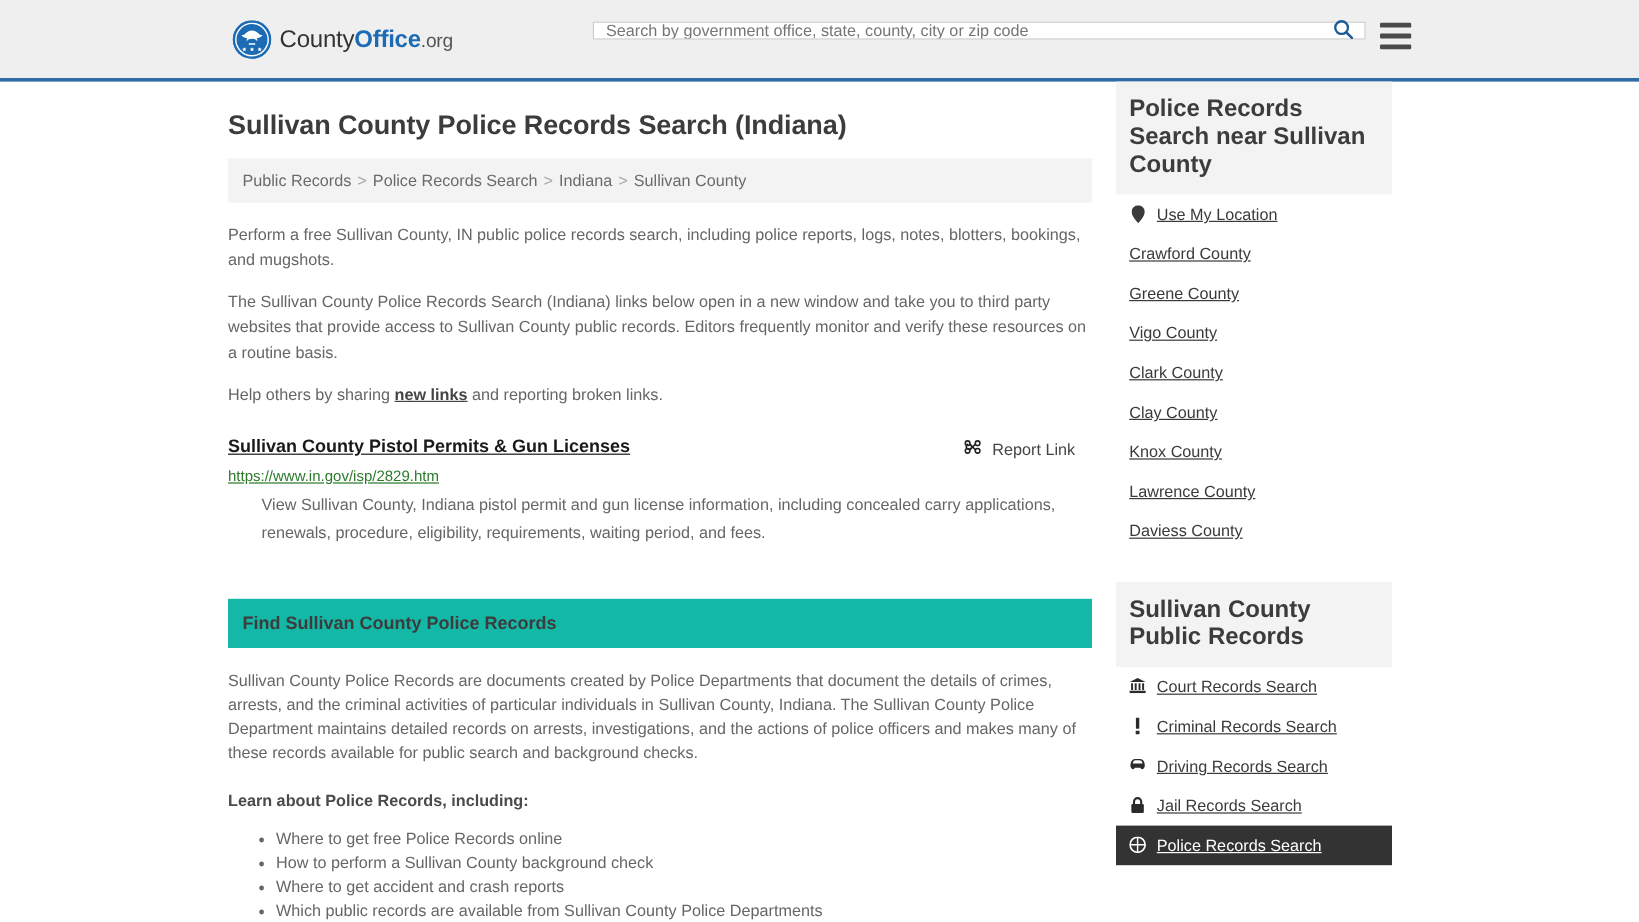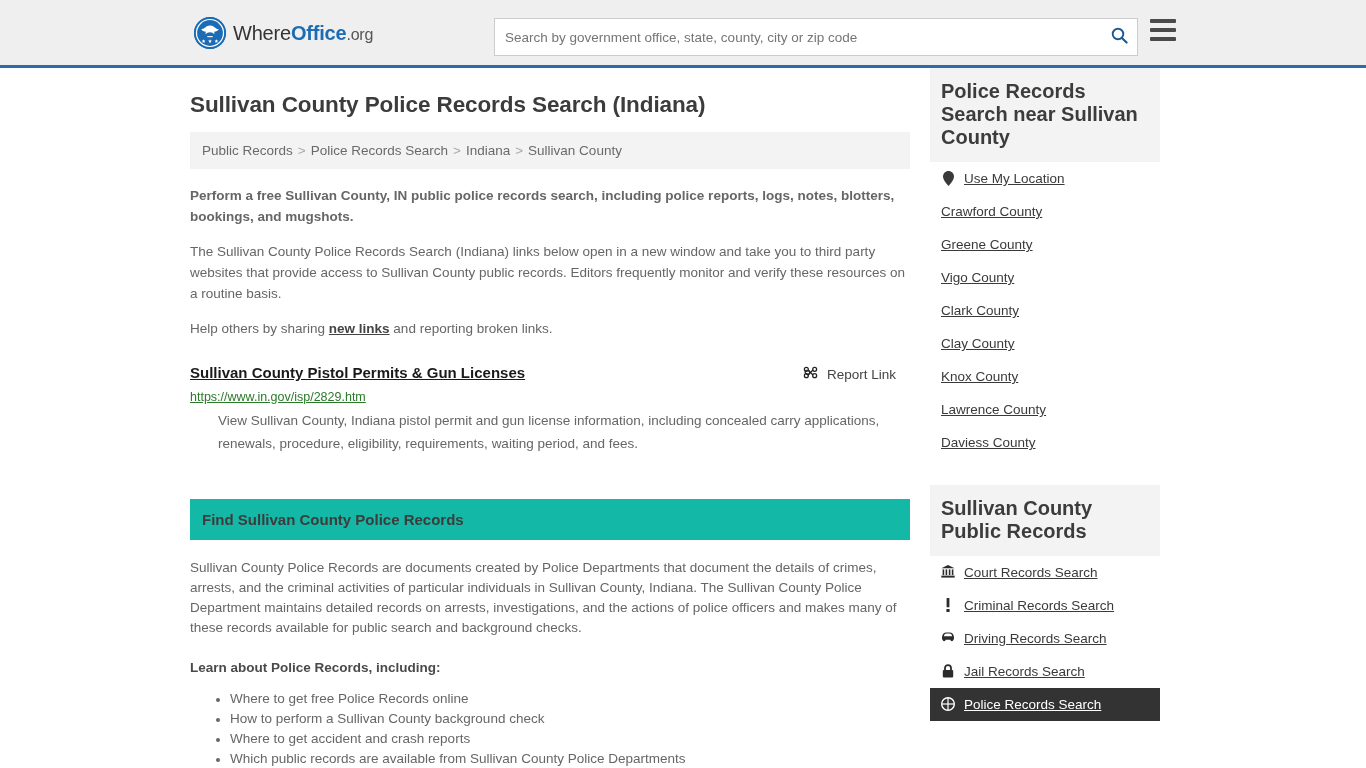--- a/index.html
+++ b/index.html
@@ -45,21 +45,21 @@
     color: #333333;
     font-family: "Liberation Sans", sans-serif;
   }
   .brand-text .b-bold { color: #1c6cb5; font-weight: bold; }
   .brand-text .b-one  { color: #333; font-weight: normal; }
   .brand-text .b-org  { color: #555; font-size: 16px; }
 
   .search-wrap {
     position: absolute;
     left: 494px; top: 18px;
-    width: 644px; height: 38px;
+    width: 644px; height: 15px;
     background: #ffffff;
     border: 1px solid #cccccc;
     display: flex;
     align-items: center;
   }
   .search-input {
     flex: 1 1 auto;
     height: 100%;
     border: 0;
     outline: none;
@@ -126,21 +126,21 @@
     text-decoration: none;
   }
   .breadcrumb .sep { color: #a8a8a8; margin: 0 5px; }
 
   .body-text {
     font-size: 13.5px;
     line-height: 21px;
     color: #666666;
     margin: 14px 0 0 0;
   }
-  .body-text.first { margin-top: 16px; font-weight: bold; }
+  .body-text.first { margin-top: 16px; }
   .body-text a.inline-link {
     color: #444444;
     text-decoration: underline;
     font-weight: bold;
   }
 
   
   .result {
     margin-top: 24px;
     position: relative;
@@ -266,21 +266,21 @@
       <svg width="32" height="32" viewBox="0 0 32 32" aria-hidden="true">
         <circle cx="16" cy="16" r="16" fill="#1c6cb5"></circle>
         <circle cx="16" cy="16" r="13.5" fill="none" stroke="#ffffff" stroke-width="1.2"></circle>
         <path d="M16 8.5c2.4 0 4.2 1.3 5.6 2.6 1.2 1.1 2.4 1.3 3.3 1.1-1.2 1.9-3.3 2.6-5 2.4.6.9.7 1.9.4 2.7-.8-1.3-2.4-2-4.3-2s-3.5.7-4.3 2c-.3-.8-.2-1.8.4-2.7-1.7.2-3.8-.5-5-2.4.9.2 2.1 0 3.3-1.1C11.8 9.8 13.6 8.5 16 8.5z" fill="#ffffff"></path>
         <path d="M13.3 19.1h5.4v1.1h-5.4z" fill="#ffffff"></path>
         <path d="M9.6 22.3l.55 1.15 1.27.17-.92.88.22 1.26-1.12-.6-1.12.6.22-1.26-.92-.88 1.27-.17z" fill="#ffffff"></path>
         <path d="M16 22.3l.55 1.15 1.27.17-.92.88.22 1.26-1.12-.6-1.12.6.22-1.26-.92-.88 1.27-.17z" fill="#ffffff"></path>
         <path d="M22.4 22.3l.55 1.15 1.27.17-.92.88.22 1.26-1.12-.6-1.12.6.22-1.26-.92-.88 1.27-.17z" fill="#ffffff"></path>
       </svg>
     </span>
-    <span class="brand-text"><span class="b-one">Where</span><span class="b-bold">Office</span><span class="b-org">.org</span></span>
+    <span class="brand-text"><span class="b-one">County</span><span class="b-bold">Office</span><span class="b-org">.org</span></span>
   </a>
 
   <div class="search-wrap">
     <input class="search-input" type="text" placeholder="Search by government office, state, county, city or zip code" style="">
     <button class="search-btn">
       <span>
         <svg width="17" height="17" viewBox="0 0 17 17" aria-hidden="true">
           <circle cx="7" cy="7" r="5.3" fill="none" stroke="#1c5a96" stroke-width="1.9"></circle>
           <line x1="10.9" y1="10.9" x2="15.6" y2="15.6" stroke="#1c5a96" stroke-width="2.1" stroke-linecap="round"></line>
         </svg>

